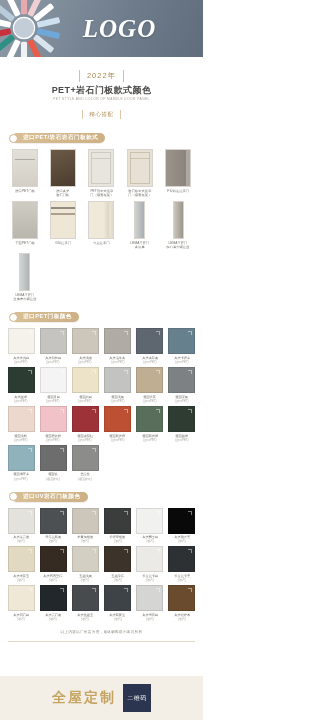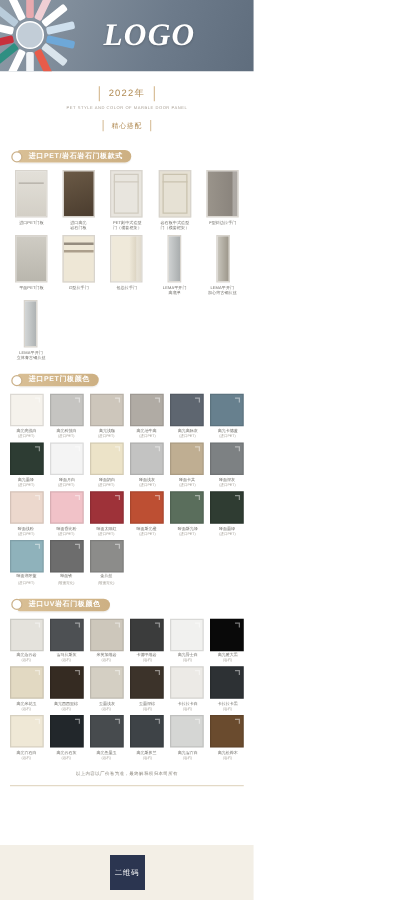--- a/index.html
+++ b/index.html
@@ -164,20 +164,21 @@
         <rect x="46" y="2" width="8" height="30" rx="2" fill="#b9ccdb" transform="rotate(308.57142857142856 50 50)"></rect>
         <rect x="46" y="2" width="8" height="30" rx="2" fill="#ffffff" transform="rotate(334.2857142857143 50 50)"></rect>
       </g>
     <circle cx="50" cy="50" r="14" fill="#c2cdd7" stroke="#ffffff" stroke-width="1.5"></circle>
   </svg>
   <div class="logo-text">LOGO</div>
 </div>
 
 <div class="title-block">
   <div class="year-badge">2022年</div>
+  <div class="main-title">PET+岩石门板款式颜色</div>
   <div class="sub-title">PET STYLE AND COLOR OF MARBLE DOOR PANEL</div>
   <div class="slogan-badge">精心搭配</div>
 </div>
 
 <div id="sections-root">
     <div class="sec-tag">
       <div class="tag-ring"></div>
       <div class="tag-body">
         <span>进口PET/岩石岩石门板款式</span>
       </div>
@@ -459,14 +460,15 @@
         <div class="sw-name">高光松烨木</div>
         <div class="sw-sub">(岩石)</div>
       </div>
     </div>
   </div>
 
 <div class="disclaimer">以上内容以厂价卷为准，最终解释权归本司所有</div>
 <div class="rule"></div>
 
 <div class="footer">
+  <div class="f-word">全屋定制</div>
   <div class="qr">二维码</div>
 </div>
 
 </body></html>

